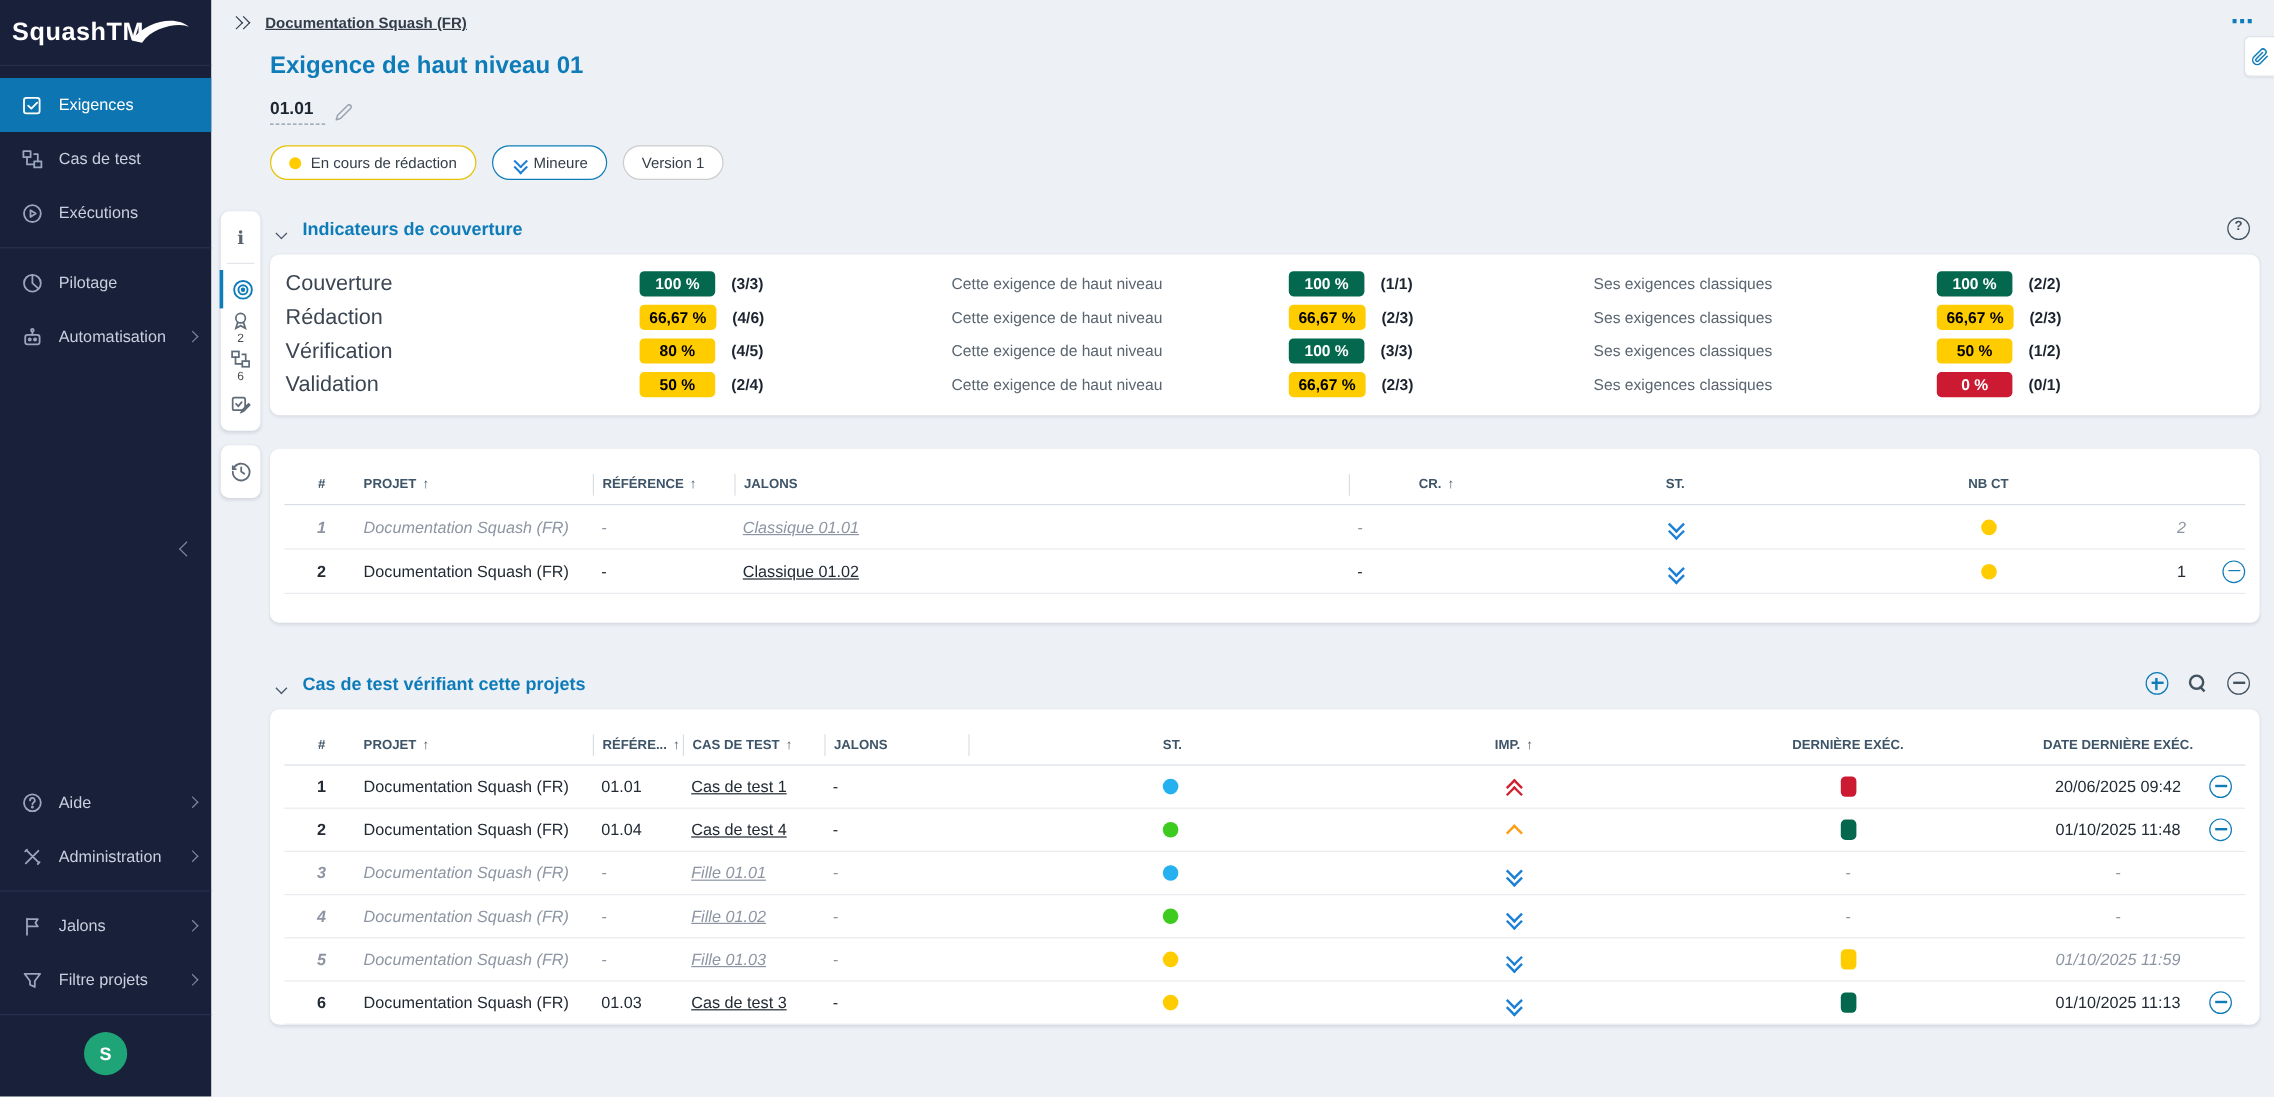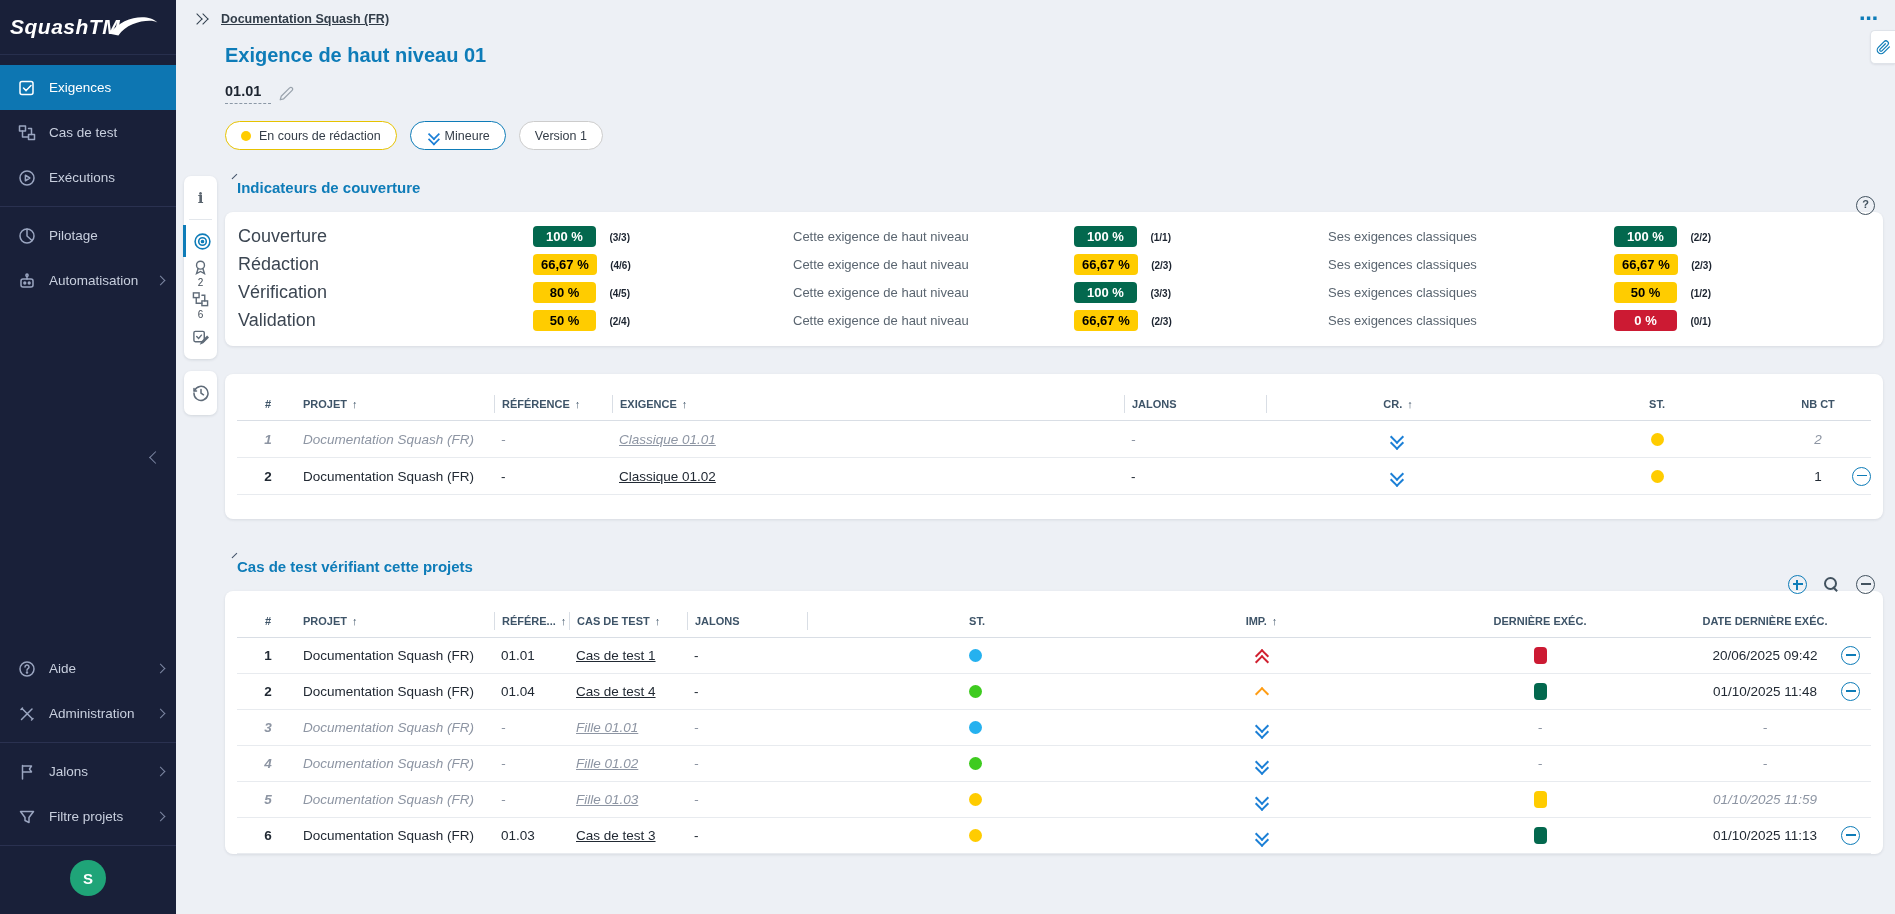--- a/index.html
+++ b/index.html
@@ -1,20 +1,20 @@
 <!DOCTYPE html>
 <html><head>
 <meta charset="utf-8">
 <style>
   html,body{margin:0;padding:0;background:#edf0f5;font-family:"Liberation Sans","DejaVu Sans",sans-serif;}
   .app{position:relative;width:1895px;height:914px;overflow:hidden;display:flex;background:#edf0f5;color:#232b36;}
   
   .sidebar{width:176px;min-width:176px;height:100%;background:#192039;display:flex;flex-direction:column;color:#c8cfde;}
   .logo{height:54px;display:flex;align-items:center;padding-left:10px;border-bottom:1px solid #272f4d;position:relative;}
-  .logo-text{color:#fff;font-size:21px;font-weight:bold;font-style:italic;letter-spacing:.5px;z-index:1;}
+  .logo-text{color:#fff;font-size:21px;font-weight:bold;letter-spacing:.5px;z-index:1;}
   .swoosh{position:absolute;left:108px;top:12px;}
   .menu{padding-top:10px;}
   .mi{height:45px;display:flex;align-items:center;padding:0 12px 0 17px;font-size:13.5px;cursor:pointer;}
   .mi .ic{width:20px;height:20px;margin-right:12px;display:flex;align-items:center;justify-content:center;}
   .mi svg{stroke:#9aa5c0;fill:none;stroke-width:1.5;stroke-linecap:round;stroke-linejoin:round;}
   .mi.active{background:#0d76b2;color:#fff;}
   .mi.active svg{stroke:#fff;}
   .mi .spacer{flex:1;}
   .sep{height:1px;background:#2a3150;margin:6px 0;}
   .ch{display:inline-block;width:6px;height:6px;border:solid #7d87a3;border-width:1.8px 1.8px 0 0;}
@@ -47,21 +47,21 @@
   .railbox{background:#fff;border-radius:7px;box-shadow:0 1px 3px rgba(20,30,50,.12);display:flex;flex-direction:column;align-items:center;padding:6px 0;}
   .rbtn{width:33px;min-height:32px;display:flex;flex-direction:column;align-items:center;justify-content:center;cursor:pointer;color:#5f6b78;}
   .rbtn svg{stroke:#5f6b78;fill:none;stroke-width:1.5;stroke-linecap:round;}
   .rbtn.active{border-left:3px solid #0e7cb8;}
   .rbtn.active svg{stroke:#0e7cb8;}
   .rcount{font-size:10px;color:#414b56;margin-top:1px;}
   .rsep{width:23px;height:1px;background:#e3e7ec;margin:5px 0;}
   .info-glyph{font-family:"DejaVu Serif",serif;font-weight:bold;font-size:15px;color:#5a646e;}
   
   .sections{flex:1;max-width:1658px;}
-  .sec-head{display:flex;align-items:flex-start;height:24px;flex-direction:column;}
+  .sec-head{display:flex;align-items:flex-end;height:24px;}
   .sec-head .ch{border-color:#44546a;margin:0 2px 2px 6px;}
   .sec-title{margin:0 0 0 12px;font-size:15px;font-weight:700;color:#0e7cb8;}
   .sec-actions{margin-left:auto;display:flex;align-items:center;gap:16px;margin-right:8px;}
   .card{background:#fff;border-radius:8px;box-shadow:0 1px 3px rgba(20,30,50,.10);margin-top:12px;}
   
   .cicon{position:relative;width:17px;height:17px;border:1.6px solid #42525f;border-radius:50%;display:inline-block;cursor:pointer;}
   .cicon.blue{border-color:#0e7cb8;}
   .cicon::before,.cicon.plus::after{content:"";position:absolute;background:#42525f;}
   .cicon.blue::before,.cicon.blue.plus::after{background:#0e7cb8;}
   .cicon::before{left:3.5px;top:7px;width:10px;height:1.8px;}
@@ -73,21 +73,21 @@
   .searchicon::after{content:"";position:absolute;left:11px;top:10px;width:2.2px;height:6px;background:#42525f;transform:rotate(-45deg);}
   
   .cov{padding:12px 0 10px 13px;}
   .cov-row{display:grid;grid-template-columns:295px 260px 281px 254px 286px 1fr;align-items:center;height:28px;}
   .cov-label{font-size:18px;color:#3c4652;}
   .cov-sub{font-size:13px;color:#5a6570;}
   .pct{display:inline-block;min-width:47px;padding:3px 8px;border-radius:4px;font-weight:700;font-size:13px;text-align:center;}
   .pct.green{background:#03684e;color:#fff;}
   .pct.yellow{background:#ffcc00;color:#000000;}
   .pct.red{background:#cc1a33;color:#fff;}
-  .ratio{margin-left:9px;font-weight:700;font-size:10px;color:#1c2430;}
+  .ratio{margin-left:9px;font-weight:700;font-size:13px;color:#1c2430;}
   
   .tcard{padding:14px 12px 0 12px;}
   .tcard.pad-bottom{padding-bottom:24px;}
   .g2{display:grid;grid-template-columns:62px 195px 118px 512px 142px 260px 262px 60px 1fr;align-items:center;}
   .g3{display:grid;grid-template-columns:62px 195px 75px 118px 120px 336px 237px 320px 130px 1fr;align-items:center;}
   .thead{height:32px;border-bottom:1px solid #d9dee5;font-size:11px;font-weight:700;color:#3e5468;}
   .thead .c{padding:0 4px;white-space:nowrap;cursor:pointer;}
   .thead .bl{border-left:1px solid #d9dee5;height:18px;display:flex;align-items:center;padding-left:7px;}
   .thead .center{justify-content:center;display:flex;align-items:center;}
   .sort::after{content:"↑";margin-left:5px;font-size:11px;}
@@ -422,23 +422,20 @@
 
         <section style="margin-top:28px;">
           <div class="card tcard pad-bottom">
             <div class="thead g2">
               <div class="c num">#</div>
               <div class="c"><span class="sort">PROJET</span></div>
               <div class="c bl">
                   <span class="sort">RÉFÉRENCE</span>
                 </div>
               <div class="c bl">
-                  <span class="sort">EXIGENCE</span>
-                </div>
-              <div class="c bl">
                   <span>JALONS</span>
                 </div>
               <div class="c bl center">
                   <span class="sort">CR.</span>
                 </div>
               <div class="c center">
                   <span>ST.</span>
                 </div>
               <div class="c center">
                   <span>NB CT</span>

